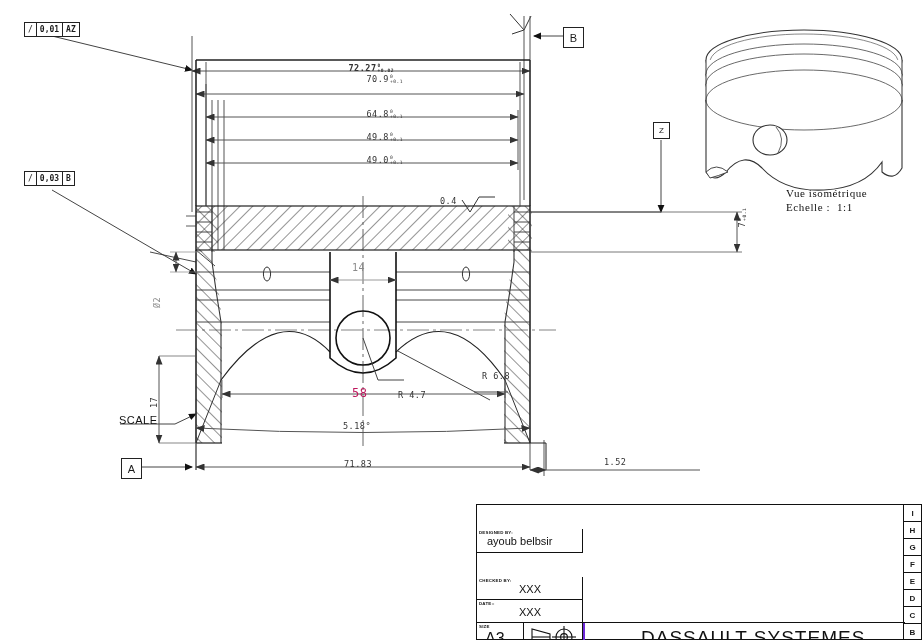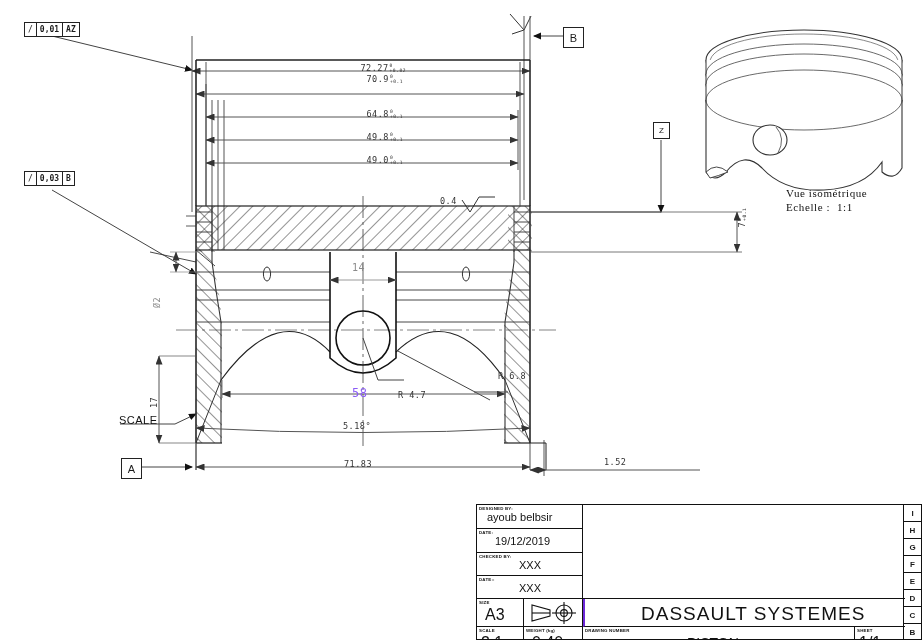--- a/index.html
+++ b/index.html
@@ -21,21 +21,21 @@
            padding:0 3px;font-size:8px;font-family:"DejaVu Sans Mono",monospace;}
   .fcf div+div{border-left:1px solid #222;font-weight:bold;}
   .datbox{position:absolute;border:1px solid #222;background:#fff;
           display:flex;align-items:center;justify-content:center;
           font-family:"Liberation Sans",sans-serif;}
   .isolbl{font-family:Liberation Serif, serif;font-size:11px;color:#111;
           line-height:14px;letter-spacing:.6px;}
   
   .tb{position:absolute;left:476px;top:504px;width:446px;height:136px;
       border:1.3px solid #111;box-sizing:border-box;background:#fff;}
-  .tb .cell{position:absolute;box-sizing:border-box;}
+  .tb .cell{position:absolute;box-sizing:border-box;margin-top:24px;}
   .tb .bL{border-left:2px solid #6d28d9;}
   .tb .bR{border-right:1px solid #111;}
   .tb .bB{border-bottom:1px solid #111;}
   .mini{font-size:4.4px;font-family:"Liberation Sans",sans-serif;font-weight:bold;
         color:#111;letter-spacing:.2px;position:absolute;left:2px;top:1px;
         white-space:nowrap;}
   .val{font-family:"Liberation Sans",sans-serif;color:#111;position:absolute;
        white-space:nowrap;}
   .revcol{position:absolute;right:0;top:0;width:18px;height:136px;}
   .revrow{position:relative;height:17px;box-sizing:border-box;
@@ -266,21 +266,21 @@
   <div class="fcf" style="left:24px;top:171px;">
     <div>/</div>
     <div>0,03</div>
     <div>B</div>
   </div>
 
   <div class="datbox" style="left:563px;top:27px;width:19px;height:19px;font-size:11px;">B</div>
   <div class="datbox" style="left:653px;top:122px;width:15px;height:15px;font-size:8px;">Z</div>
   <div class="datbox" style="left:121px;top:458px;width:19px;height:19px;font-size:11px;">A</div>
 
-  <div class="lbl dim" style="left:338px;top:53px;">
+  <div class="lbl dim" style="left:326px;top:53px;font-weight:bold;">
     <span>72.27</span><span class="tol"><span>0</span><span>+0.02</span></span>
   </div>
   <div class="lbl dim" style="left:344px;top:64px;">
     <span>70.9</span><span class="tol"><span>0</span><span>+0.1</span></span>
   </div>
   <div class="lbl dim" style="left:344px;top:99px;">
     <span>64.8</span><span class="tol"><span>0</span><span>+0.1</span></span>
   </div>
   <div class="lbl dim" style="left:344px;top:122px;">
     <span>49.8</span><span class="tol"><span>0</span><span>+0.1</span></span>
@@ -290,41 +290,37 @@
   </div>
 
   <div class="lbl dim vert" style="left:727px;top:250px;transform:rotate(-90deg);">
     <span>7</span><span class="tol"><span>0</span><span>+0.1</span></span>
   </div>
 
   <div class="lbl dim dimgrey vert" style="left:152px;top:308px;transform:rotate(-90deg);">Ø2</div>
   <div class="lbl dim vert" style="left:149px;top:408px;transform:rotate(-90deg);">17</div>
 
   <div class="lbl dim dimgrey" style="left:352px;top:262px;font-size:10px;">14</div>
-  <div class="lbl" style="left:352px;top:386px;font-size:12px;color:#8b5cf6;">58</div>
+  <div class="lbl" style="left:352px;top:386px;font-size:12px;color:#be185d;">58</div>
   <div class="lbl dim" style="left:398px;top:390px;">R 4.7</div>
-  <div class="lbl dim" style="left:498px;top:371px;text-align:right;">R 6.8</div>
+  <div class="lbl dim" style="left:482px;top:371px;text-align:right;">R 6.8</div>
   <div class="lbl dim" style="left:343px;top:421px;">5.18°</div>
   <div class="lbl dim" style="left:344px;top:459px;">71.83</div>
   <div class="lbl dim" style="left:604px;top:457px;">1.52</div>
   <div class="lbl" style="left:119px;top:414px;font-size:11px;color:#111;font-family:'Liberation Sans',sans-serif;">SCALE</div>
   <div class="lbl dim" style="left:440px;top:196px;">0.4</div>
 
   <div class="lbl isolbl" style="left:786px;top:186px;">Vue isométrique</div>
   <div class="lbl isolbl" style="left:786px;top:200px;">Echelle :  1:1</div>
 
   <div class="tb">
 
     <div class="cell bR bB" style="left:0;top:0;width:106px;height:24px;">
       <span class="mini">DESIGNED BY:</span>
       <span class="val" style="left:10px;top:6px;font-size:11px;">ayoub belbsir</span>
-    </div>
-    <div class="cell bR bB" style="left:0;top:24px;width:106px;height:24px;">
-      <span class="mini">DATE:</span>
-      <span class="val" style="left:18px;top:6px;font-size:11px;">19/12/2019</span>
     </div>
     <div class="cell bR bB" style="left:0;top:48px;width:106px;height:23px;">
       <span class="mini">CHECKED BY:</span>
       <span class="val" style="left:42px;top:6px;font-size:11px;">XXX</span>
     </div>
     <div class="cell bR bB" style="left:0;top:71px;width:106px;height:23px;">
       <span class="mini">DATE::</span>
       <span class="val" style="left:42px;top:6px;font-size:11px;">XXX</span>
     </div>
 

